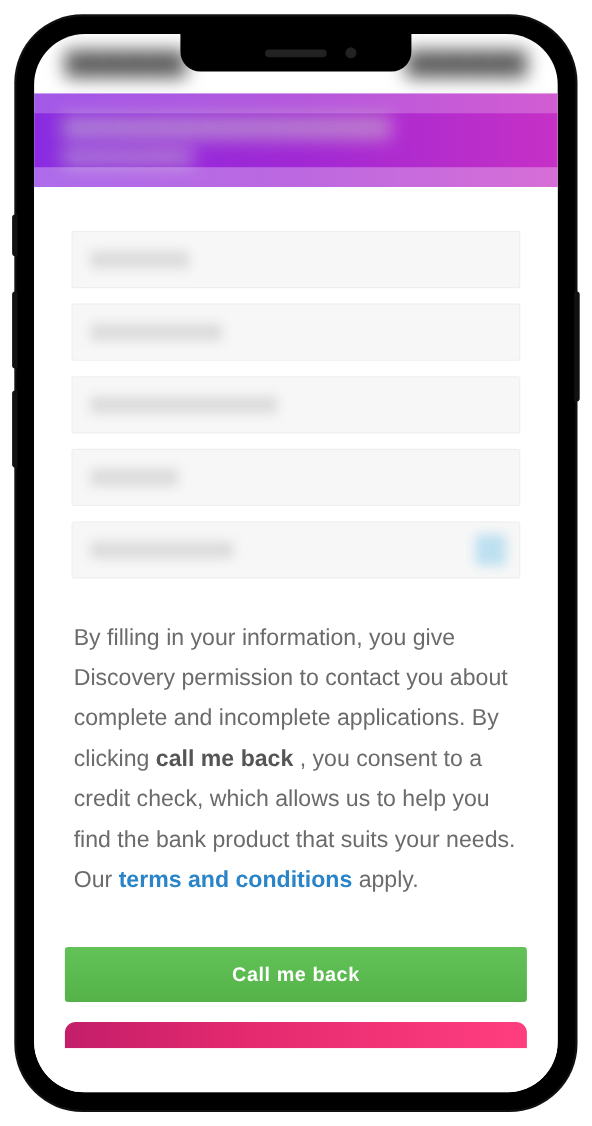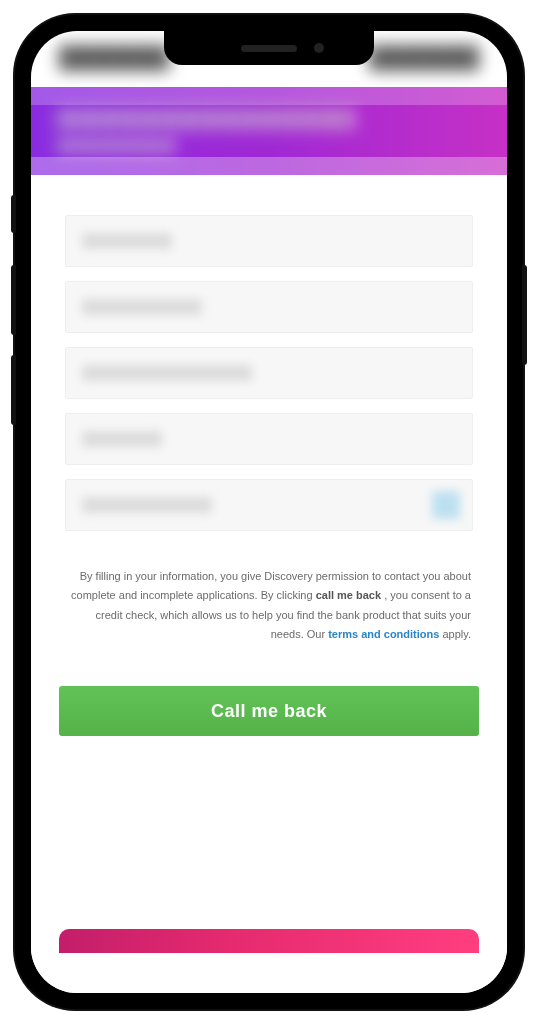--- a/index.html
+++ b/index.html
@@ -139,23 +139,23 @@
     right: 12px; top: 50%; transform: translateY(-50%);
     width: 28px; height: 28px;
     background: #bde0f0;
     filter: blur(5px);
     border-radius: 3px;
   }
 
   .consent {
     margin-top: 22px;
     color: #6b6b6b;
-    font-size: 11px;
+    font-size: 21px;
     line-height: 1.75;
-    text-align: right;
+    text-align: left;
     padding: 0 8px;
   }
   .consent .bold { font-weight: 700; color: #555; }
   .consent a.tnc {
     color: #2a84c7;
     font-weight: 700;
     text-decoration: none;
   }
 
   .cta {

